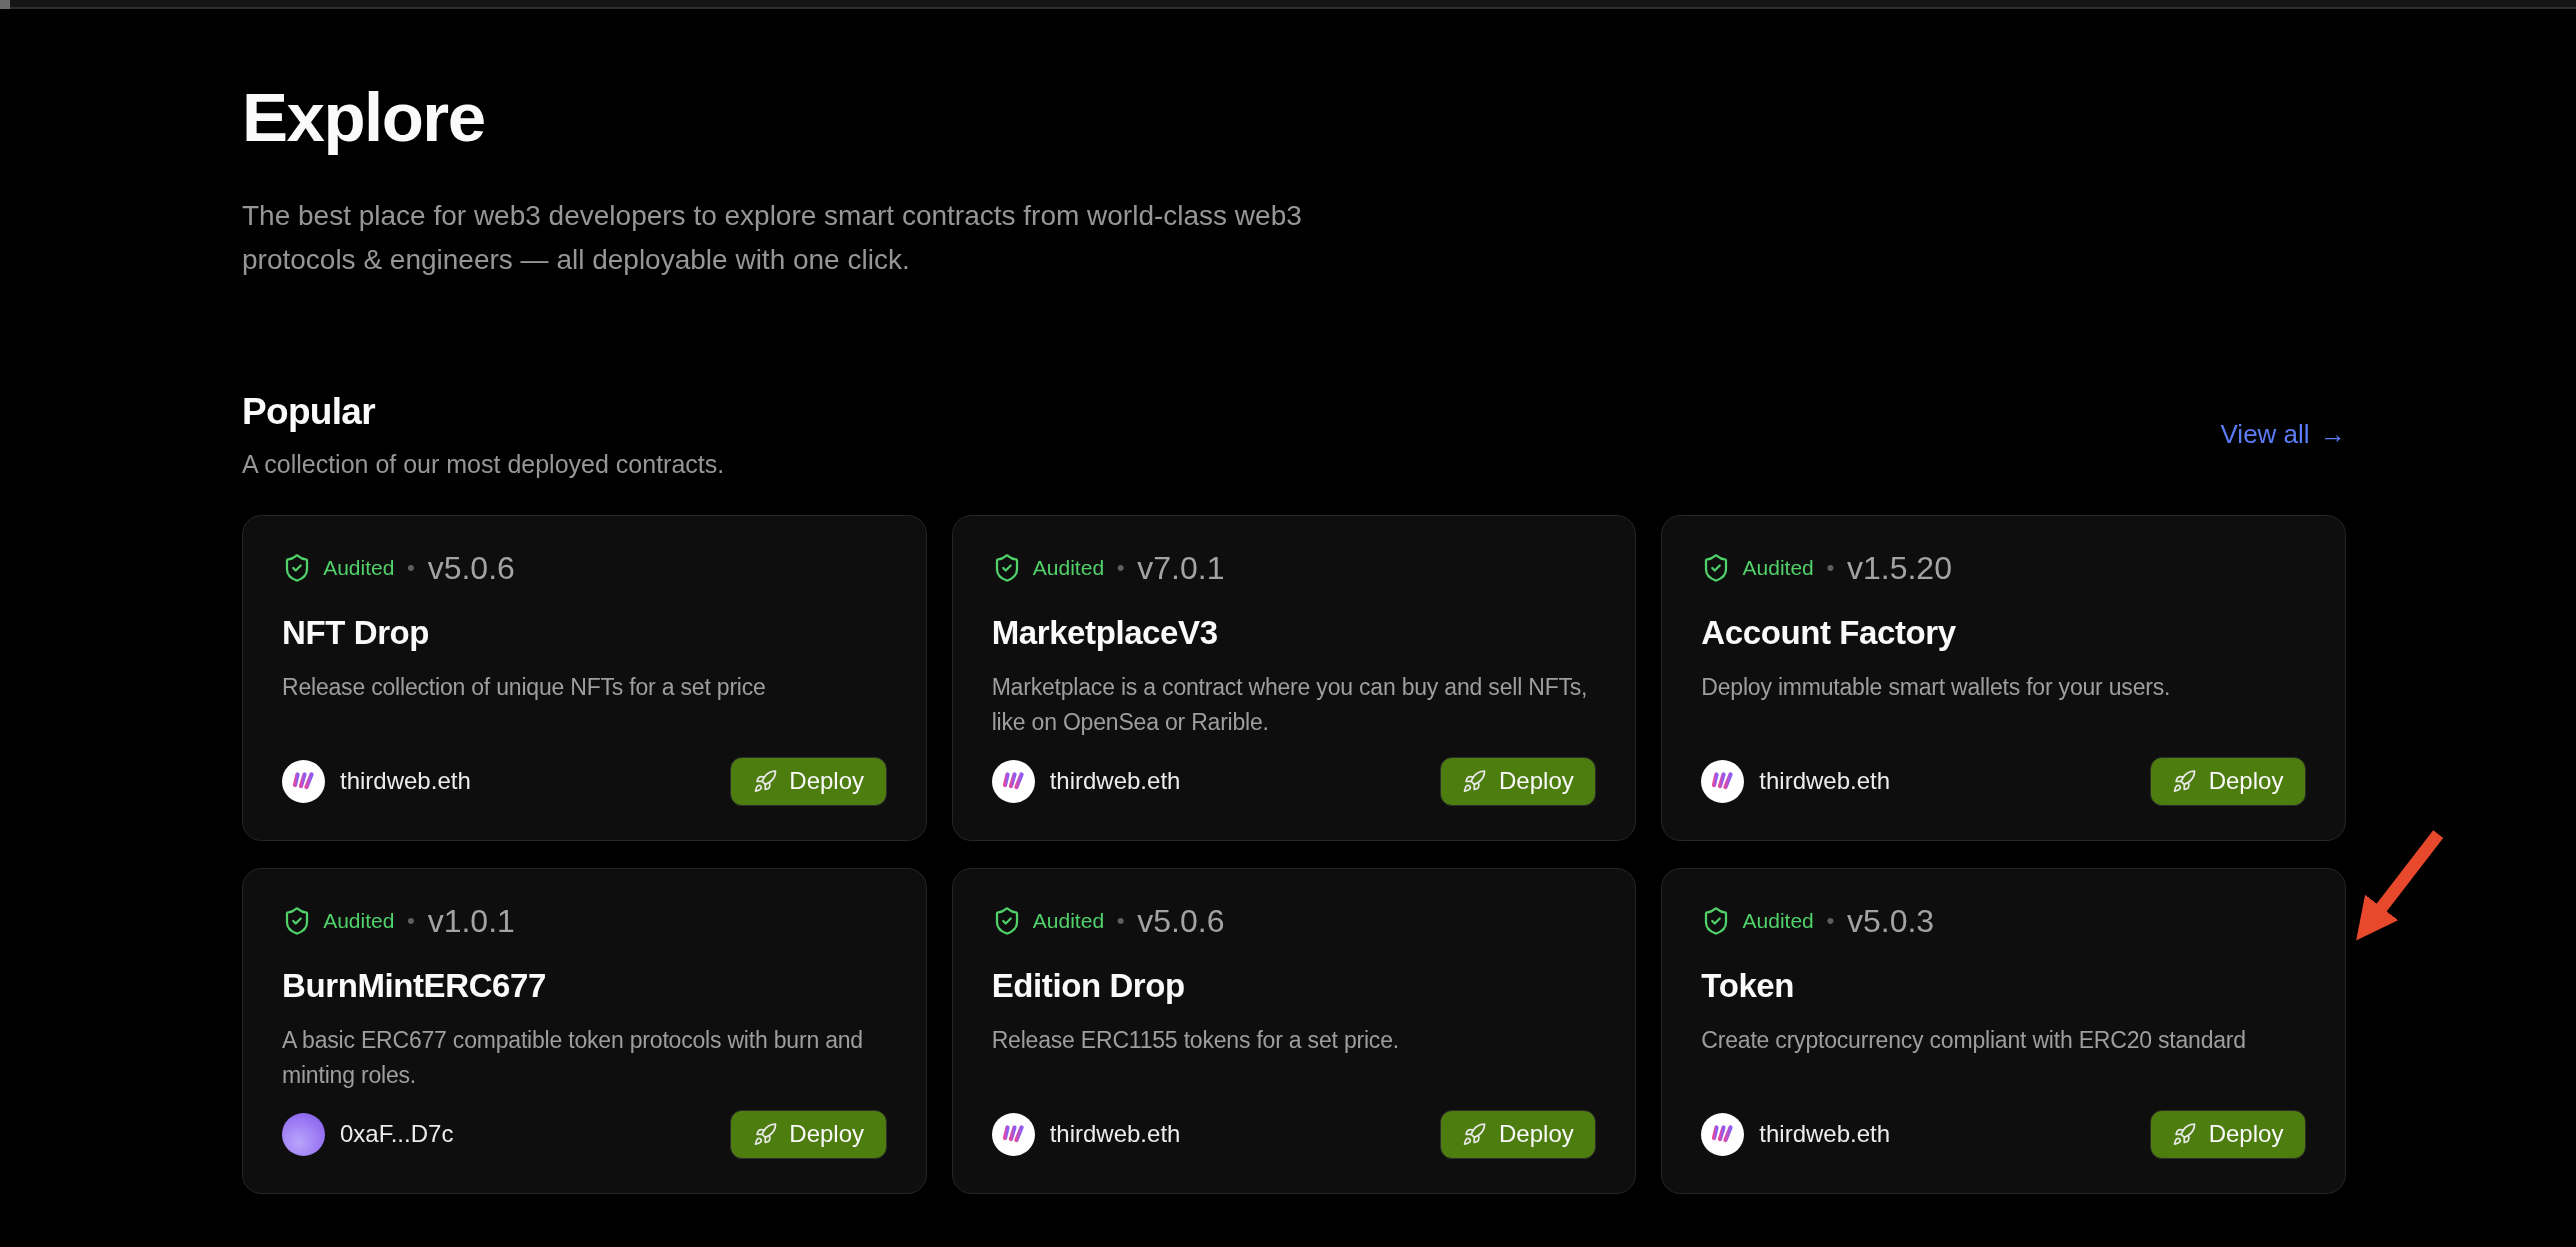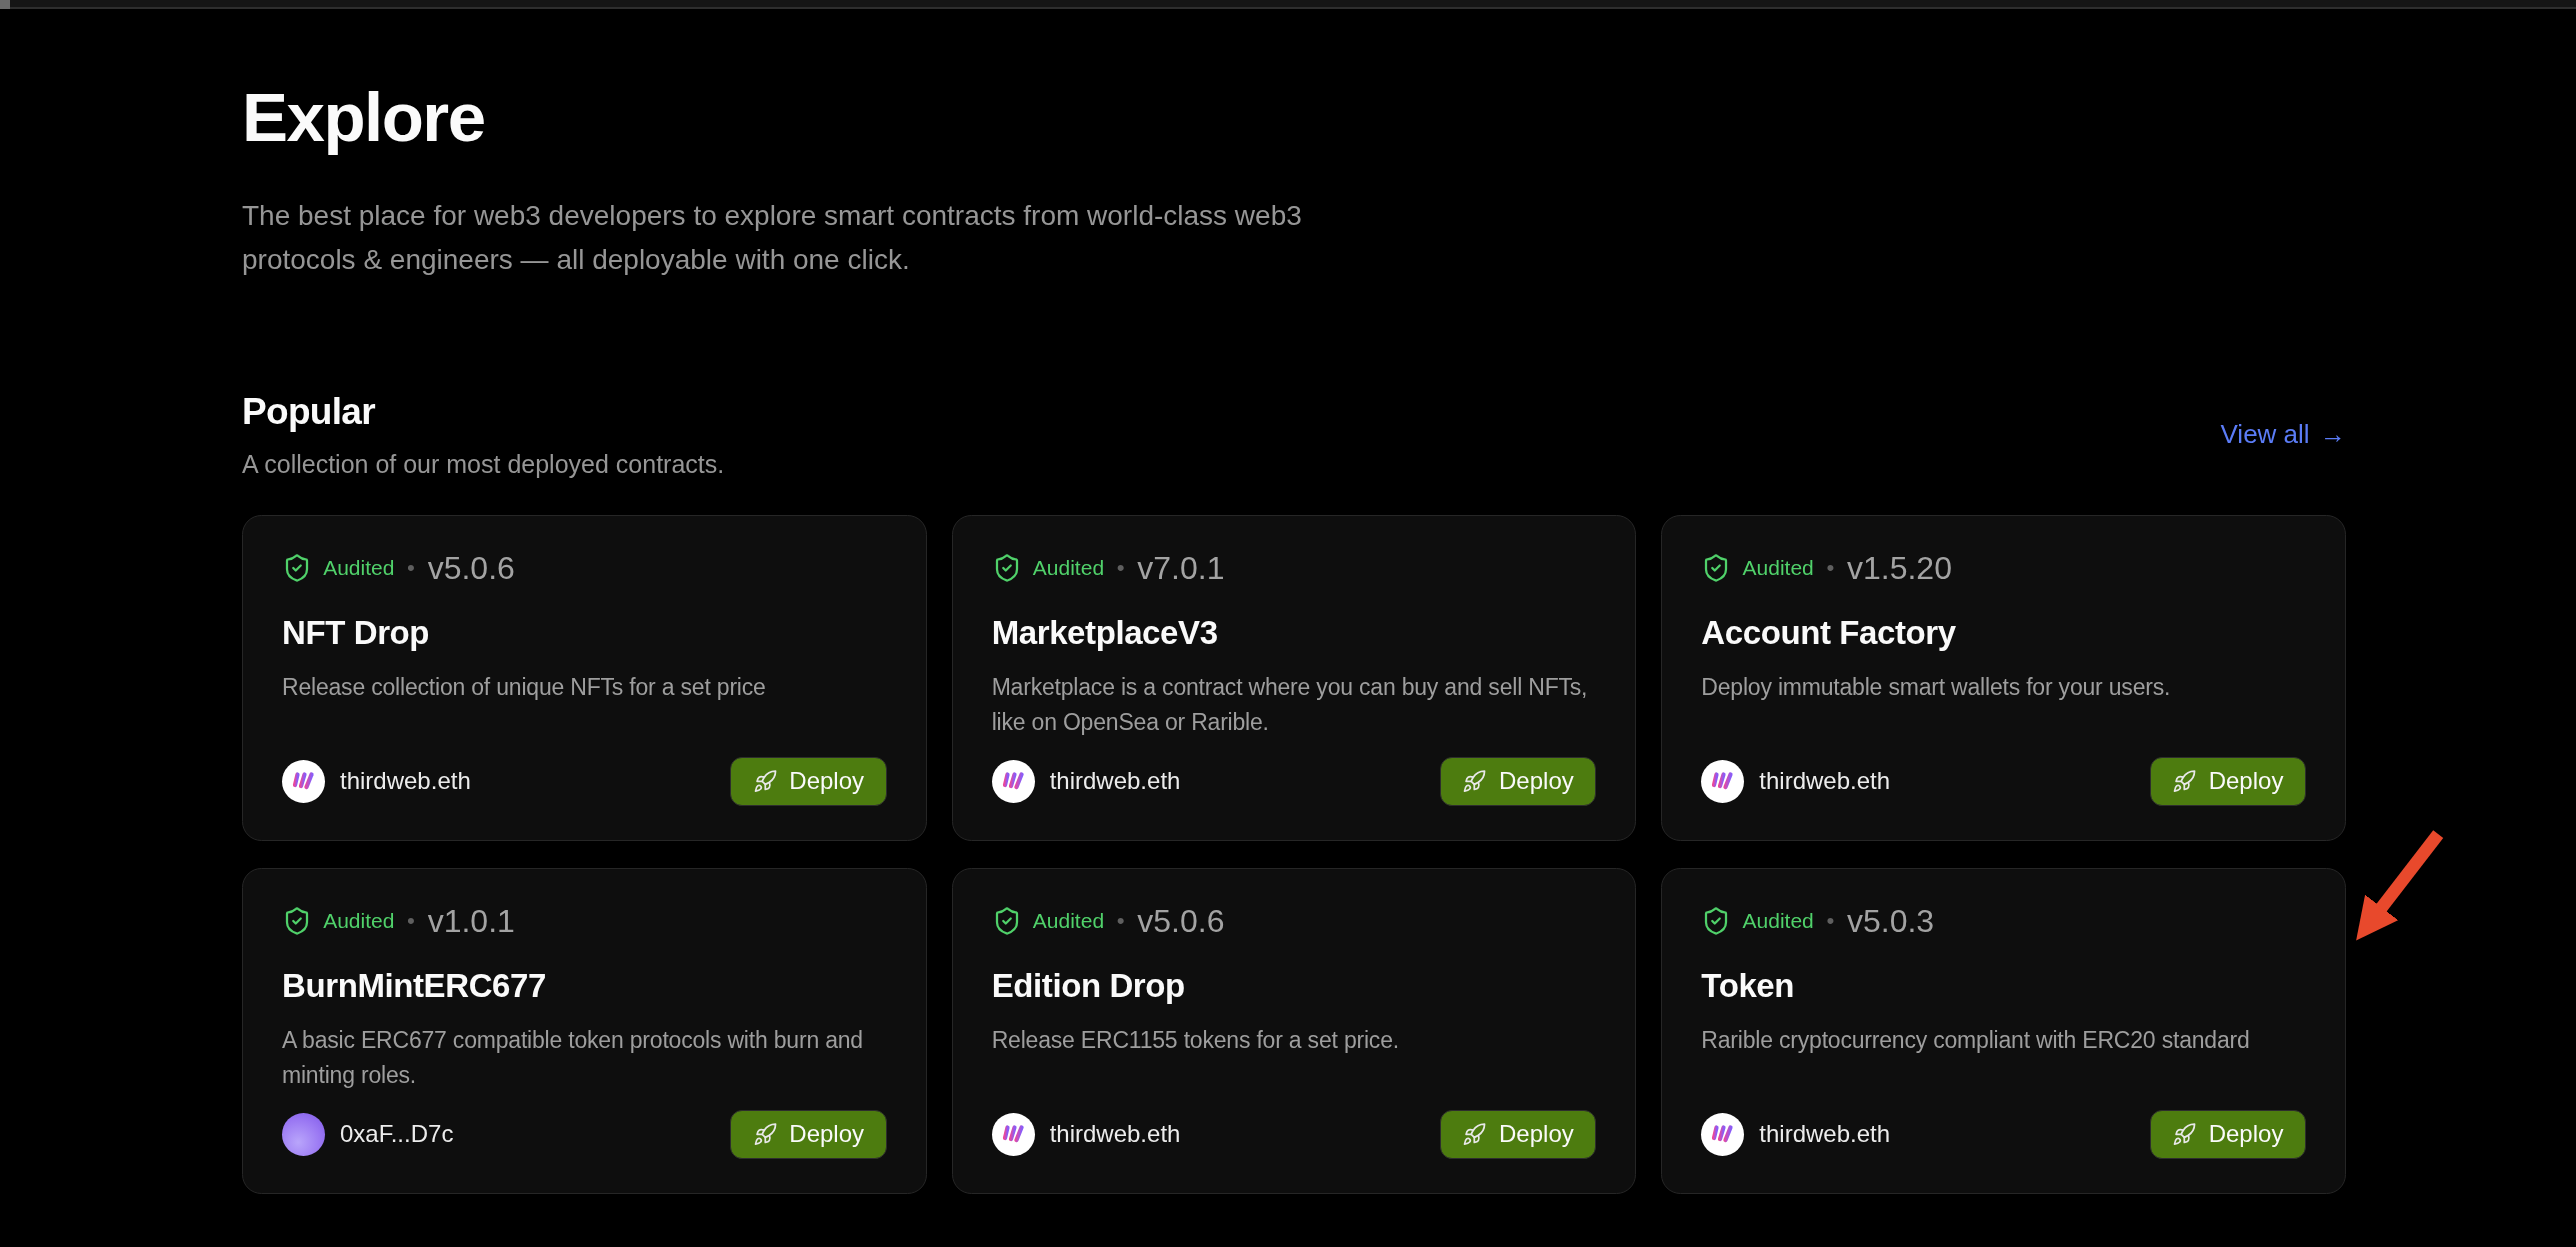--- a/index.html
+++ b/index.html
@@ -338,21 +338,21 @@
         <svg viewBox="0 0 24 24" fill="none" stroke="#50d16a" stroke-width="1.8" stroke-linecap="round" stroke-linejoin="round">
           <path d="M20 13c0 5-3.5 7.5-7.66 8.95a1 1 0 0 1-.67-.01C7.5 20.5 4 18 4 13V6a1 1 0 0 1 1-1c2 0 4.5-1.2 6.24-2.72a1 1 0 0 1 1.52 0C14.51 3.81 17 5 19 5a1 1 0 0 1 1 1z"></path>
           <path d="m9 12 2 2 4-4"></path>
         </svg>
       </span>
       <span class="audited">Audited</span>
       <span class="dot">•</span>
       <span class="version">v5.0.3</span>
     </div>
     <h3 class="card-title">Token</h3>
-    <p class="card-desc">Rarible cryptocurrency compliant with ERC20 standard</p>
+    <p class="card-desc">Create cryptocurrency compliant with ERC20 standard</p>
     <div class="card-footer">
       <div class="publisher">
         <span class="avatar avatar-thirdweb">
     <svg viewBox="0 0 100 80">
       <defs>
         <linearGradient id="twgrad" x1="0" y1="0" x2="1" y2="0.3">
           <stop offset="0" stop-color="#ec4899"></stop>
           <stop offset="1" stop-color="#8b5cf6"></stop>
         </linearGradient>
       </defs>

